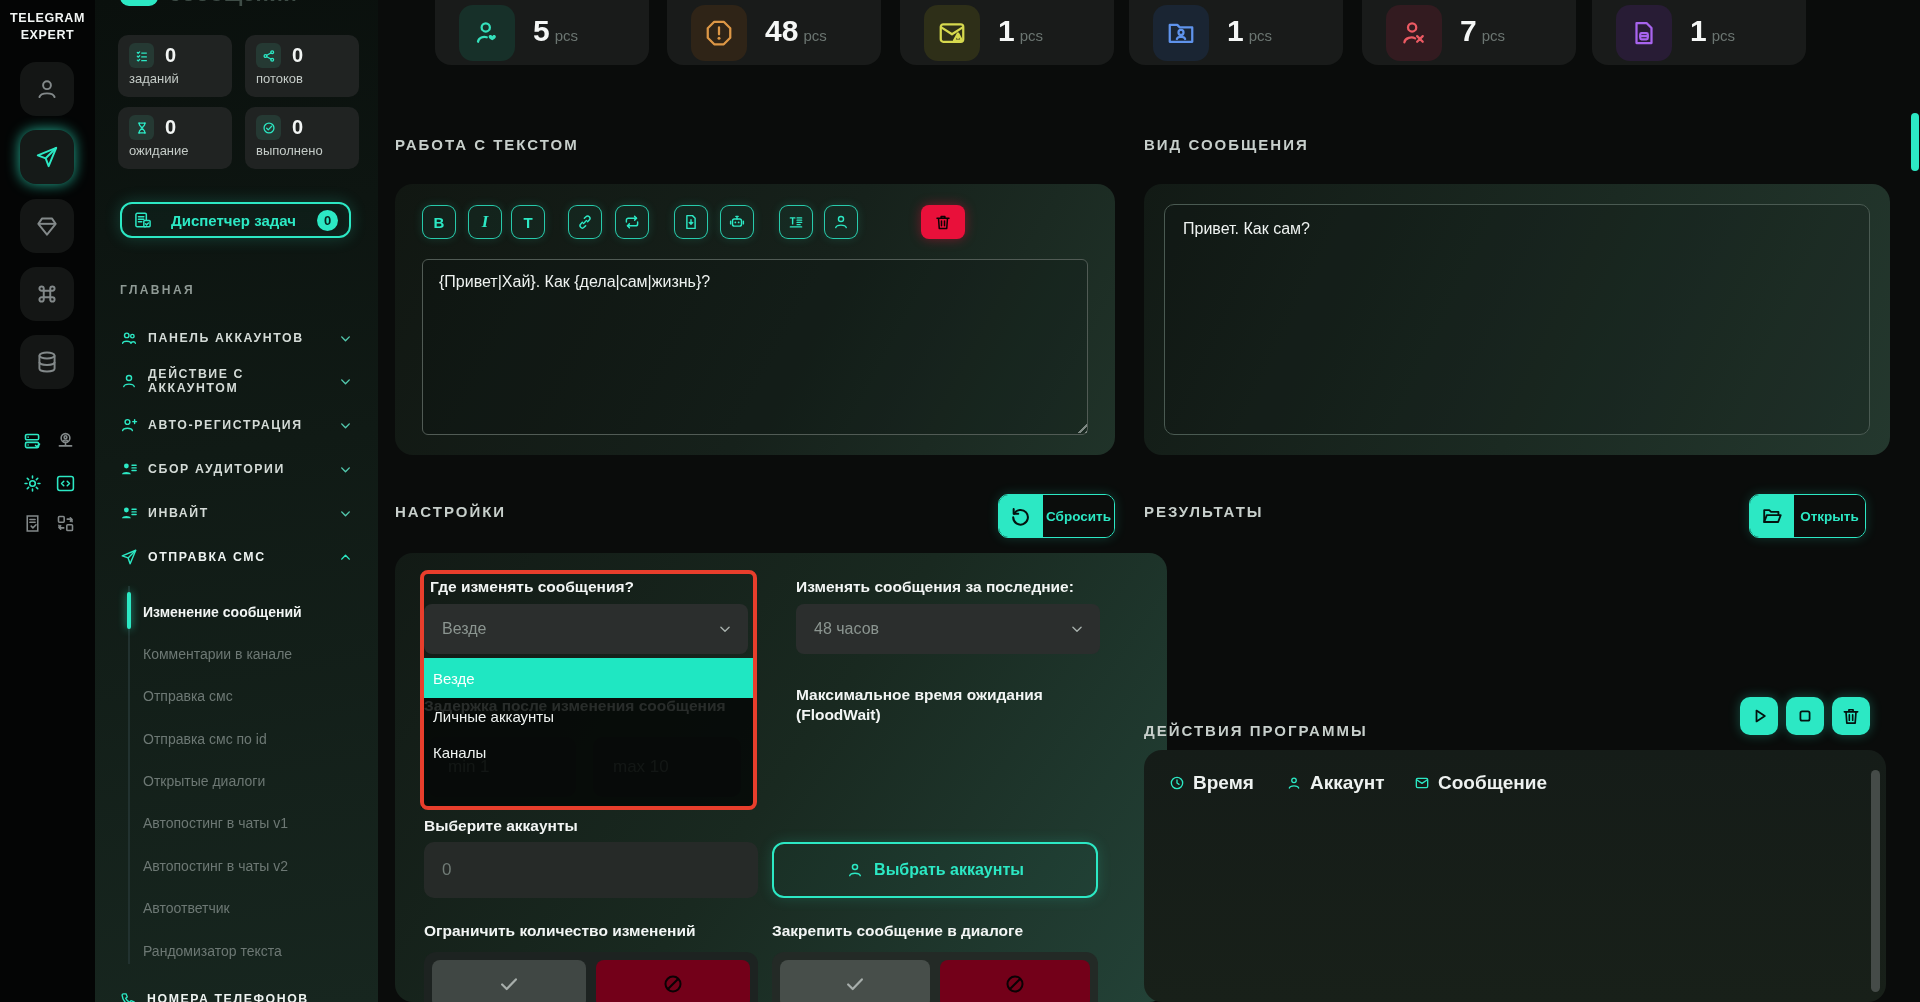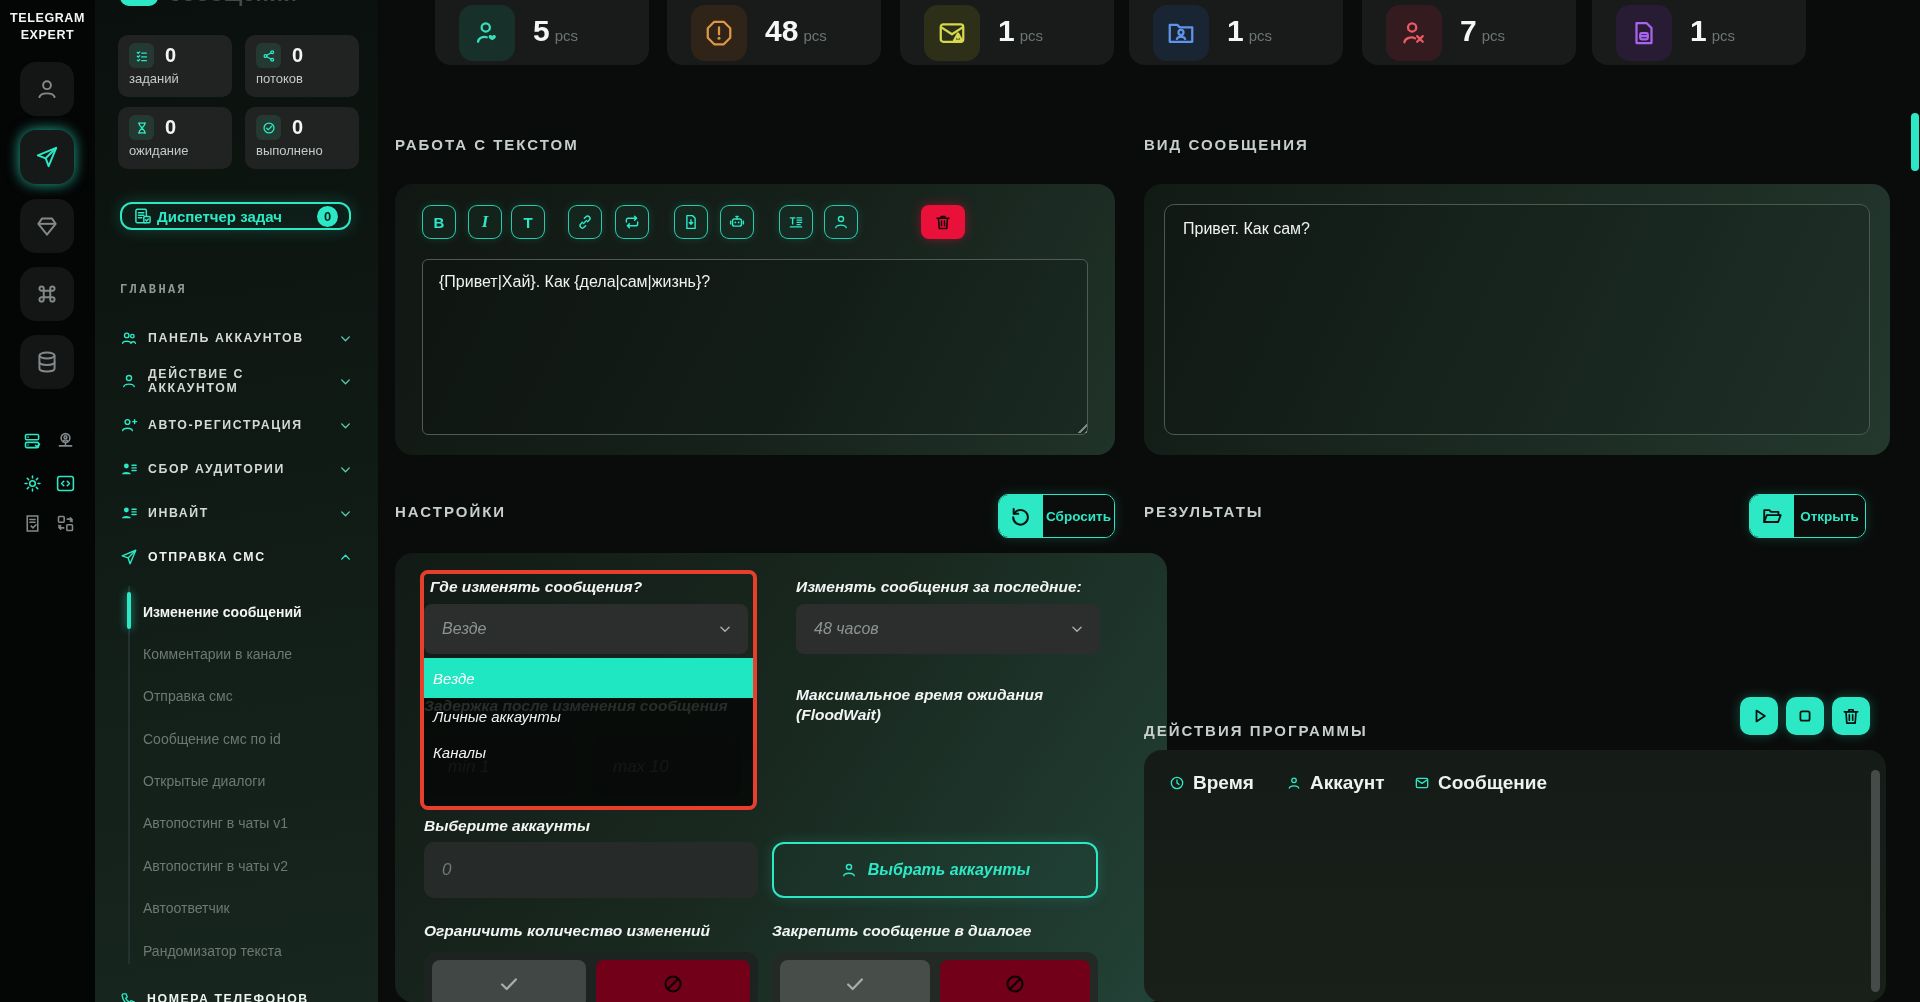--- a/index.html
+++ b/index.html
@@ -21,27 +21,27 @@
   .sidebar { position:absolute; left:95px; top:0; width:283px; height:1002px; overflow:hidden;
              background:linear-gradient(172deg,#0a100d 0%,#101a15 45%,#17261f 100%); }
   .cut-pill { position:absolute; left:25px; top:-12px; width:38px; height:18px; border-radius:9px; background:#2ce8c4; }
   .cut-title { position:absolute; left:74px; top:-19px; font-size:22px; font-weight:800; color:#3f4d47; letter-spacing:.5px; }
   .stat { position:absolute; width:114px; height:62px; background:#202322; border-radius:10px; padding:8px 11px; }
   .stat-top { display:flex; align-items:center; gap:11px; }
   .stat-chip { width:25px; height:25px; border-radius:6px; background:#253933; color:#2ce8c4;
                display:flex; align-items:center; justify-content:center; }
   .stat-val { font-size:20px; font-weight:800; color:#f2f5f4; }
   .stat-lbl { margin-top:3px; font-size:13px; color:#c4cbc7; }
-  .dispatcher { position:absolute; left:25px; top:202px; width:231px; height:28px; border:2px solid #2ce8c4;
-                border-radius:12px; display:flex; align-items:center; gap:4px; padding:0 11px; color:#2ce8c4;
+  .dispatcher { position:absolute; left:25px; top:202px; width:231px; height:36px; border:2px solid #2ce8c4;
+                border-radius:12px; display:flex; align-items:center; gap:18px; padding:0 11px; color:#2ce8c4;
                 background:rgba(44,232,196,.04); box-shadow:0 0 16px rgba(44,232,196,.22), inset 0 0 12px rgba(44,232,196,.05); }
   .dispatcher .lbl { font-size:15px; font-weight:800; }
   .badge { margin-left:auto; width:21px; height:21px; border-radius:50%; background:#2ce8c4; color:#06231c;
            font-size:13px; font-weight:800; display:flex; align-items:center; justify-content:center; }
-  .sec-lbl { position:absolute; left:25px; font-size:12px; font-weight:800; letter-spacing:2.4px; color:#8f9a95;font-family:Liberation Mono, monospace; }
+  .sec-lbl { position:absolute; left:25px; font-size:12px; font-weight:800; letter-spacing:2.4px; color:#8f9a95; }
   .nav { position:absolute; left:25px; width:232px; height:22px; display:flex; align-items:center; gap:10px; cursor:pointer; }
   .nav .ic { color:#2ce8c4; display:flex; }
   .nav .lb { font-size:12.3px; font-weight:800; letter-spacing:1.6px; color:#d4dbd7; }
   .nav .ch { margin-left:auto; color:#53c9ae; display:flex; }
   .subline { position:absolute; left:33px; top:586px; width:2px; height:378px; background:#223230; }
   .subbar { position:absolute; left:32px; top:592px; width:4px; height:37px; border-radius:2px; background:#2ce8c4;
             box-shadow:0 0 8px rgba(44,232,196,.7); }
   .sub { position:absolute; left:48px; height:20px; font-size:14px; color:#6d7874; display:flex; align-items:center; cursor:pointer; }
   .sub.active { color:#f2f5f4; font-weight:600; }
 
@@ -78,21 +78,21 @@
 
   
   .split-btn { position:absolute; width:117px; height:44px; border:1.5px solid #2ce8c4; border-radius:10px;
                overflow:hidden; display:flex; cursor:pointer; box-shadow:0 0 12px rgba(44,232,196,.2); }
   .split-btn .icell { width:44px; background:#2ce8c4; color:#04120f; display:flex; align-items:center; justify-content:center; }
   .split-btn .tcell { flex:1; background:#0b0d0c; color:#2ce8c4; font-size:13.5px; font-weight:800;
                       display:flex; align-items:center; justify-content:center; }
 
   
   .spanel { position:absolute; left:395px; top:553px; width:772px; height:449px; border-radius:18px; overflow:hidden;
-            background:linear-gradient(125deg,#121a15 0%,#192920 50%,#234237 100%);font-style:italic; }
+            background:linear-gradient(125deg,#121a15 0%,#192920 50%,#234237 100%); }
   .flabel { position:absolute; font-size:15.5px; font-weight:800; color:#f2f5f4; }
   .fselect { position:absolute; height:50px; background:#2b2e2d; border-radius:8px; display:flex; align-items:center;
              padding:0 16px 0 18px; color:#8b9590; font-size:16px; cursor:pointer; }
   .fselect .chv { margin-left:auto; color:#a7b0ac; display:flex; }
   .finput { position:absolute; background:#262a28; border-radius:10px; display:flex; align-items:center;
             padding:0 18px; color:#8b9590; font-size:17px; }
   .dimbox { position:absolute; background:#171b19; border-radius:10px; display:flex; align-items:center;
             padding:0 20px; color:#4e5854; font-size:17px; }
   .ddown { position:absolute; left:26px; top:105px; width:332px; height:150px; background:rgba(4,6,5,.8); z-index:3; }
   .opt { display:flex; align-items:center; padding-left:12px; font-size:15px; color:#eef2f0; cursor:pointer; }
@@ -370,21 +370,21 @@
             <path d="M5 15l7-7 7 7"></path>
           </svg>
         </span>
     </div>
 
     <div class="subline"></div>
     <div class="subbar"></div>
     <div class="sub active" style="top:602px">Изменение сообщений</div>
     <div class="sub" style="top:644px">Комментарии в канале</div>
     <div class="sub" style="top:686px">Отправка смс</div>
-    <div class="sub" style="top:729px">Сообщение смс по id</div>
+    <div class="sub" style="top:729px">Отправка смс по id</div>
     <div class="sub" style="top:771px">Открытые диалоги</div>
     <div class="sub" style="top:813px">Автопостинг в чаты v1</div>
     <div class="sub" style="top:856px">Автопостинг в чаты v2</div>
     <div class="sub" style="top:898px">Автоответчик</div>
     <div class="sub" style="top:941px">Рандомизатор текста</div>
 
     <div class="nav" style="top:988px">
       <span class="ic">
           <svg width="17" height="17" viewBox="0 0 24 24" fill="none" stroke="currentColor" stroke-width="1.9" stroke-linejoin="round">
             <path d="M5 4h3.5l1.8 4.5-2.3 1.7a13 13 0 0 0 5.8 5.8l1.7-2.3L20 15.5V19a2 2 0 0 1-2.2 2A16.5 16.5 0 0 1 3 6.2 2 2 0 0 1 5 4z"></path>

